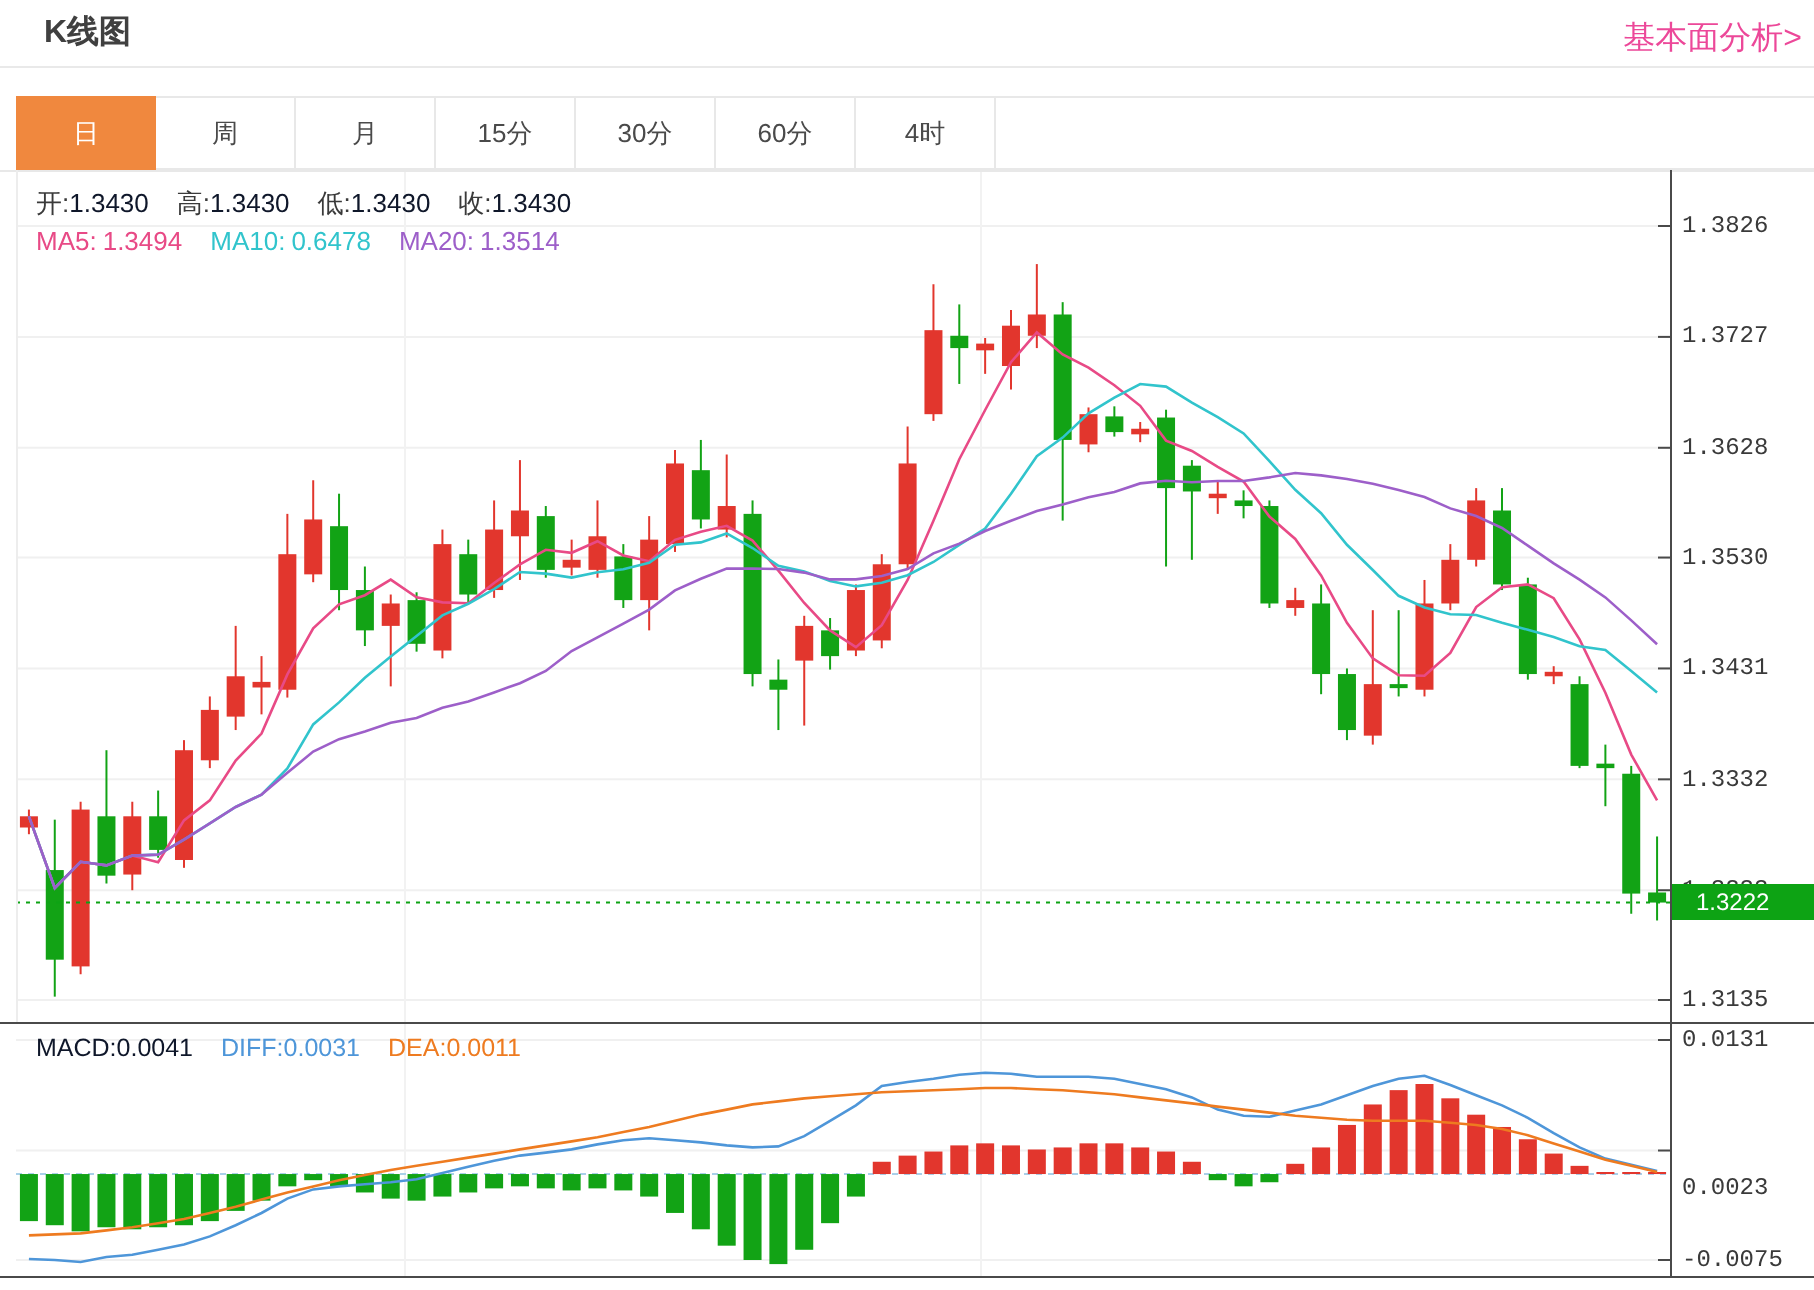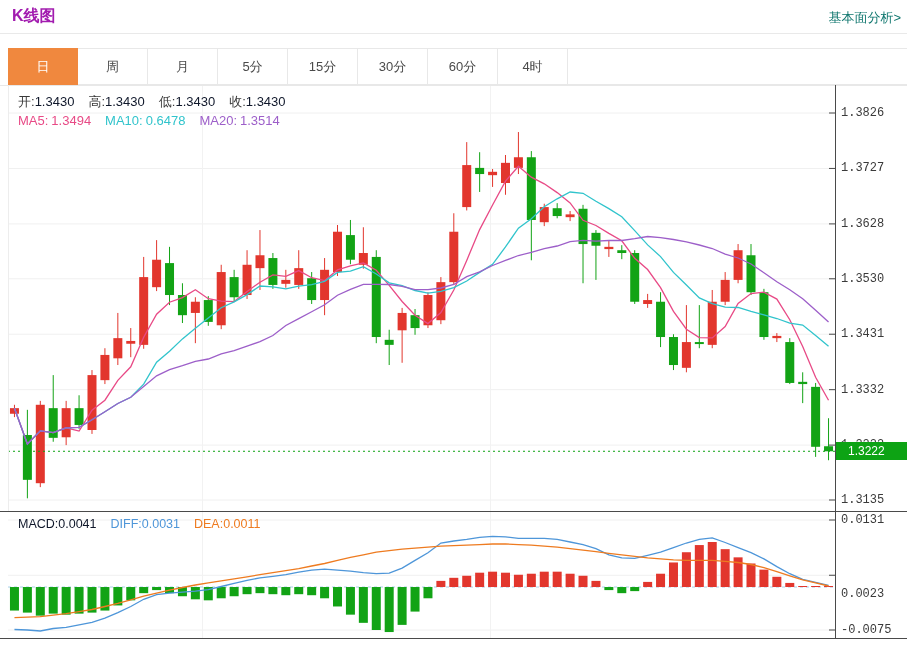--- a/index.html
+++ b/index.html
@@ -1,19 +1,19 @@
 <!DOCTYPE html>
 <html><head>
 <meta charset="utf-8">
 <style>
   html,body{margin:0;padding:0;background:#fff;}
   .stage{position:relative;width:907px;height:645px;background:#fff;
          font-family:"Liberation Sans","DejaVu Sans",sans-serif;overflow:hidden;}
-  .page-title{position:absolute;left:12px;top:6px;font-size:16px;font-weight:bold;color:#a21caf;margin:0;}
-  .analysis-link{position:absolute;right:6px;top:9px;font-size:13px;color:#0f766e;text-decoration:none;cursor:pointer;}
+  .page-title{position:absolute;left:22px;top:6px;font-size:16px;font-weight:bold;color:#404040;margin:0;}
+  .analysis-link{position:absolute;right:6px;top:9px;font-size:16px;color:#ec4899;text-decoration:none;cursor:pointer;}
   .header-rule{position:absolute;left:0;top:33px;width:907px;height:1px;background:#e9e9e9;}
   .tabbar{position:absolute;left:8px;top:48px;height:37px;width:899px;
           border-top:1px solid #e8e8e8;border-bottom:1px solid #e8e8e8;box-sizing:border-box;display:flex;}
   .tab{width:70px;height:35px;line-height:35px;text-align:center;font-size:13px;color:#4a4a4a;
        background:#fff;border-right:1px solid #e8e8e8;box-sizing:border-box;cursor:pointer;}
   .tab:first-child{border-left:1px solid #e8e8e8;}
   .tab.active{background:#f0883e;color:#fff;border-color:#f0883e;margin-top:-1px;height:37px;line-height:37px;}
   #chart-svg{position:absolute;left:0;top:0;z-index:1;}
   .legend{position:absolute;z-index:3;font-size:13px;white-space:nowrap;}
   .legend-ohlc{left:18px;top:93px;}
@@ -36,21 +36,20 @@
 <div class="stage">
 
   <h1 class="page-title">K线图</h1>
   <a class="analysis-link">基本面分析&gt;</a>
   <div class="header-rule"></div>
 
   <div class="tabbar" id="tabbar">
       <div class="tab active">日</div>
       <div class="tab">周</div>
       <div class="tab">月</div>
-      <div class="tab">5分</div>
       <div class="tab">15分</div>
       <div class="tab">30分</div>
       <div class="tab">60分</div>
       <div class="tab">4时</div>
     </div>
 
   <svg id="chart-svg" width="907" height="645">
       <line x1="8" y1="113" x2="835" y2="113" stroke="#f0f0f0" stroke-width="1"></line>
       <line x1="8" y1="168.44573082489143" x2="835" y2="168.44573082489143" stroke="#f0f0f0" stroke-width="1"></line>
       <line x1="8" y1="223.89146164978288" x2="835" y2="223.89146164978288" stroke="#f0f0f0" stroke-width="1"></line>

